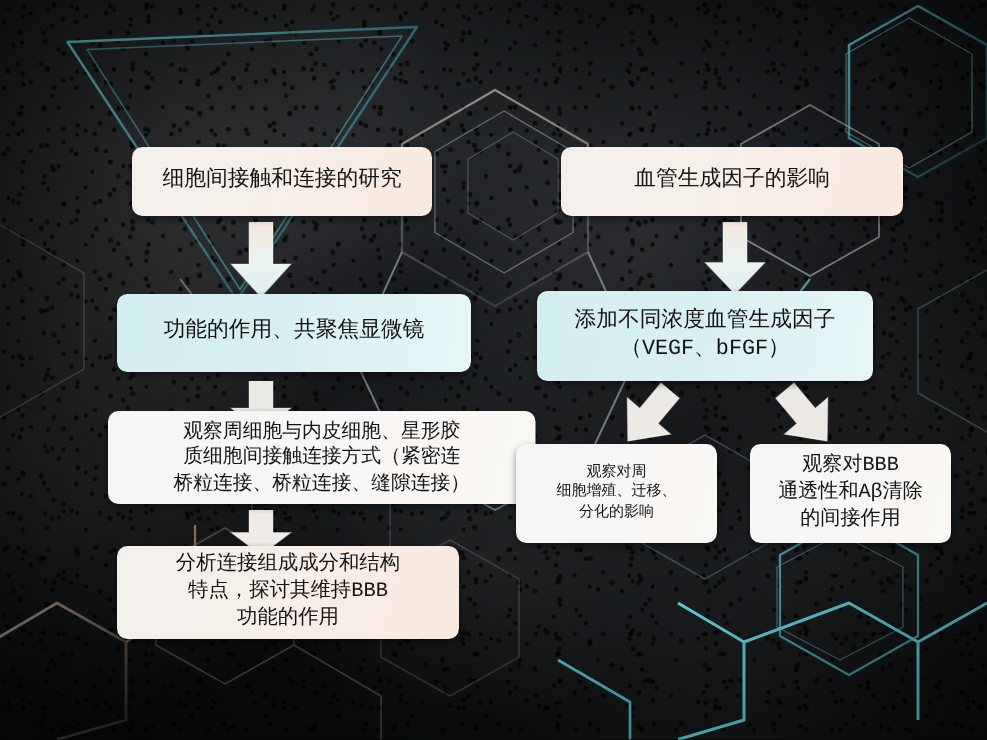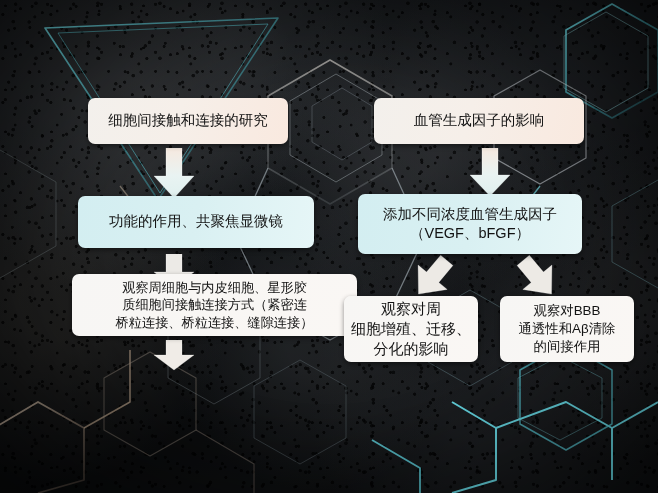--- a/index.html
+++ b/index.html
@@ -89,20 +89,21 @@
     display: flex;
     align-items: center;
     justify-content: center;
     text-align: center;
     border-radius: 7px;
     color: #131313;
     line-height: 1.32;
     padding: 4px 8px;
     box-shadow: 0 2px 5px rgba(0,0,0,.45);
     white-space: pre-line;
+    font-family: Liberation Mono, monospace;
   }
   .node.cream {
     background: linear-gradient(105deg, #f3f0ec 0%, #f6efe9 45%, #f9e9df 100%);
   }
   .node.teal {
     background: linear-gradient(100deg, #d3eef1 0%, #d9f0f2 50%, #e6f6f7 100%);
   }
   .node.white {
     background: linear-gradient(105deg, #f7f6f4 0%, #faf7f4 100%);
   }
@@ -205,33 +206,36 @@
   </svg>
 
   <svg class="arrow" style="left:512px; top:253px;" width="52" height="50" viewBox="0 0 52 50">
     <g transform="rotate(-40 26 25)">
       <polygon points="18,2 34,2 34,24 45,24 26,46 7,24 18,24" fill="#edeae5" stroke="rgba(255,255,255,.3)" stroke-width="0.8"></polygon>
     </g>
   </svg>
 
   <div class="node cream" style="left:88px; top:98px; width:200px; height:46px; font-size:14.5px;">细胞间接触和连接的研究</div>
 
-  <div class="node cream" style="left:374px; top:98px; width:210px; height:46px; font-size:14.5px;">血管生成因子的影响</div>
+  <div class="node cream" style="left:374px; top:98px; width:228px; height:46px; font-size:14.5px;">血管生成因子的影响</div>
 
   <div class="node teal" style="left:78px; top:196px; width:236px; height:52px; font-size:14.5px;">功能的作用、共聚焦显微镜</div>
 
   <div class="node teal" style="left:358px; top:194px; width:224px; height:60px; font-size:14.5px;">添加不同浓度血管生成因子
 （VEGF、bFGF）</div>
 
   <div class="node white" style="left:72px; top:274px; width:285px; height:62px; font-size:13.2px; padding:18px 4px;">观察周细胞与内皮细胞、星形胶
 质细胞间接触连接方式（紧密连
 桥粒连接、桥粒连接、缝隙连接）</div>
 
-
-  <div class="node white" style="left:344px; top:296px; width:134px; height:66px; font-size:15px; padding:2px 3px;">观察对周
+  <div class="node cream" style="left:78px; top:364px; width:228px; height:62px; font-size:13.6px;">分析连接组成成分和结构
+特点，探讨其维持BBB
+功能的作用</div>
+
+  <div class="node white" style="left:344px; top:296px; width:134px; height:66px; font-size:10px; padding:2px 3px;">观察对周
 细胞增殖、迁移、
 分化的影响</div>
 
   <div class="node white" style="left:500px; top:296px; width:134px; height:66px; font-size:13.4px; padding:2px 16px;">观察对BBB
 通透性和Aβ清除
 的间接作用</div>
 
 </div>
 
 </body></html>

